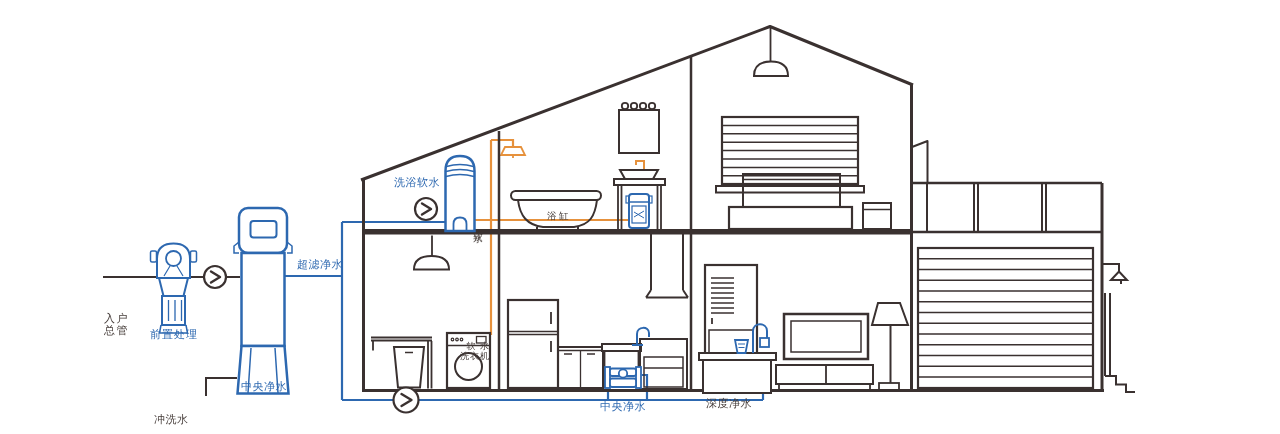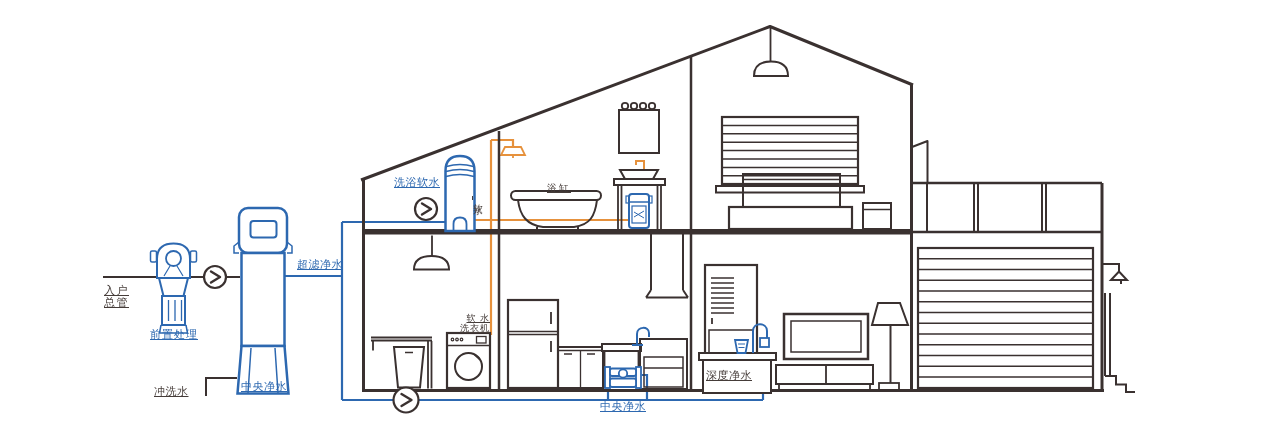--- a/index.html
+++ b/index.html
@@ -1,22 +1,22 @@
 <!DOCTYPE html>
 <html style="--pipe-blue: #2d68b0; --pipe-orange: #e6913c; --line-dark: #3a3130; --label-dark: #453c39; --background: #ffffff;"><head>
 <meta charset="utf-8">
 <style>
   html,body{margin:0;padding:0;background:#fff;}
   .canvas{position:relative;width:1280px;height:434px;background:#fff;overflow:hidden;
           font-family:"Liberation Sans",sans-serif;}
   svg{position:absolute;left:0;top:0;}
   .lbl{position:absolute;font-family:"Liberation Sans",sans-serif;font-size:11px;
-       line-height:12px;letter-spacing:0.5px;white-space:nowrap;text-decoration:underline;}
+       line-height:12px;letter-spacing:0.5px;white-space:nowrap;}
   .c-blue{color:var(--pipe-blue);}
-  .c-dark{color:var(--label-dark);}
+  .c-dark{color:var(--label-dark);margin-top:28px;}
   .vert{writing-mode:vertical-rl;letter-spacing:2px;font-size:9.5px;}
   .small{font-size:9px;line-height:10px;letter-spacing:1px;text-align:right;}
   .ls2{letter-spacing:2.5px;font-size:9.5px;}
   .two-line span{display:block;}
   
   .sd{stroke:var(--line-dark);fill:none;}
   .sb{stroke:var(--pipe-blue);fill:none;}
   .so{stroke:var(--pipe-orange);fill:none;}
   .fw{fill:#ffffff;}
 </style>

